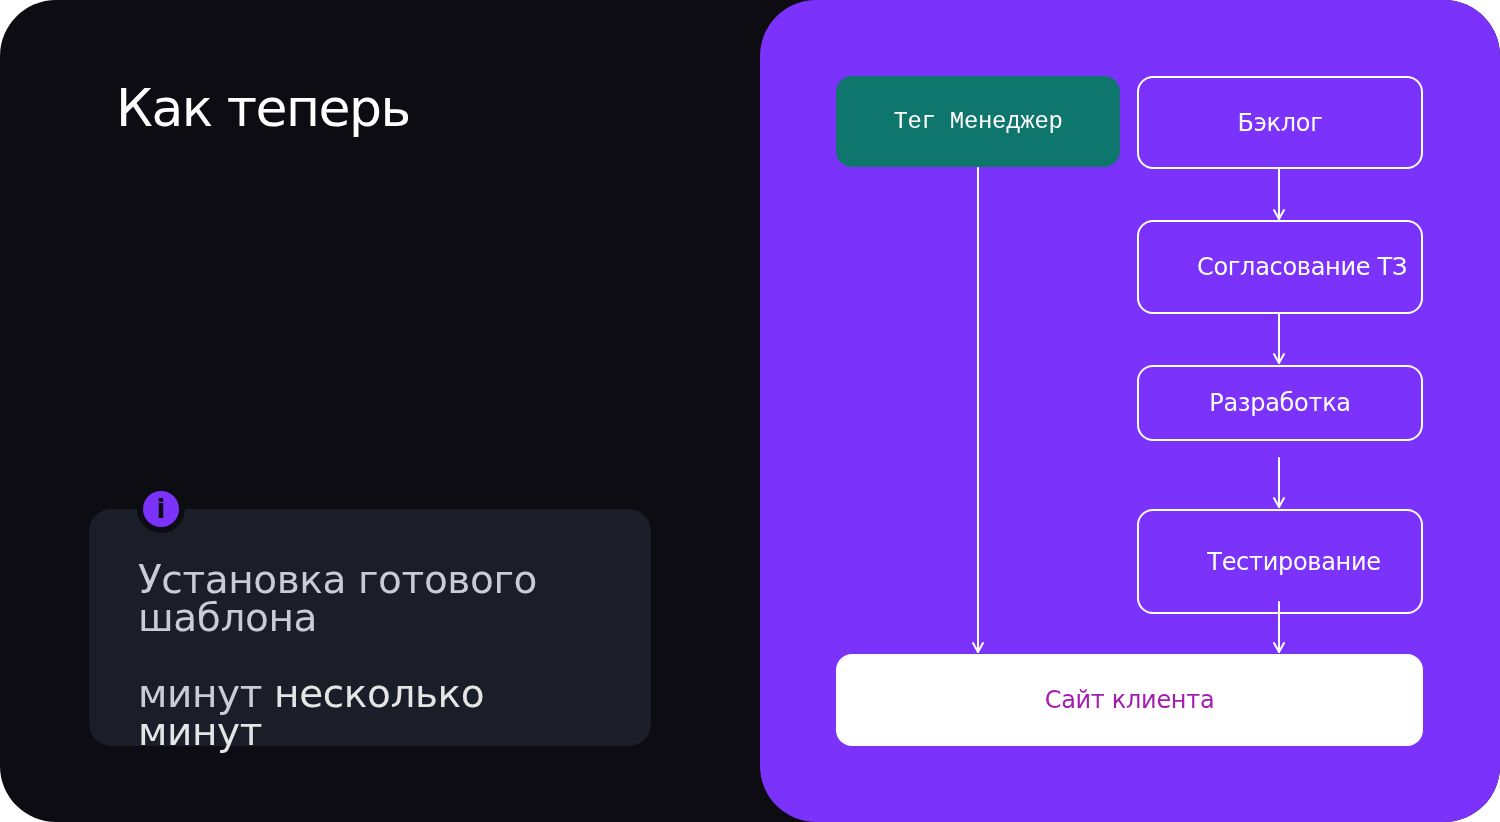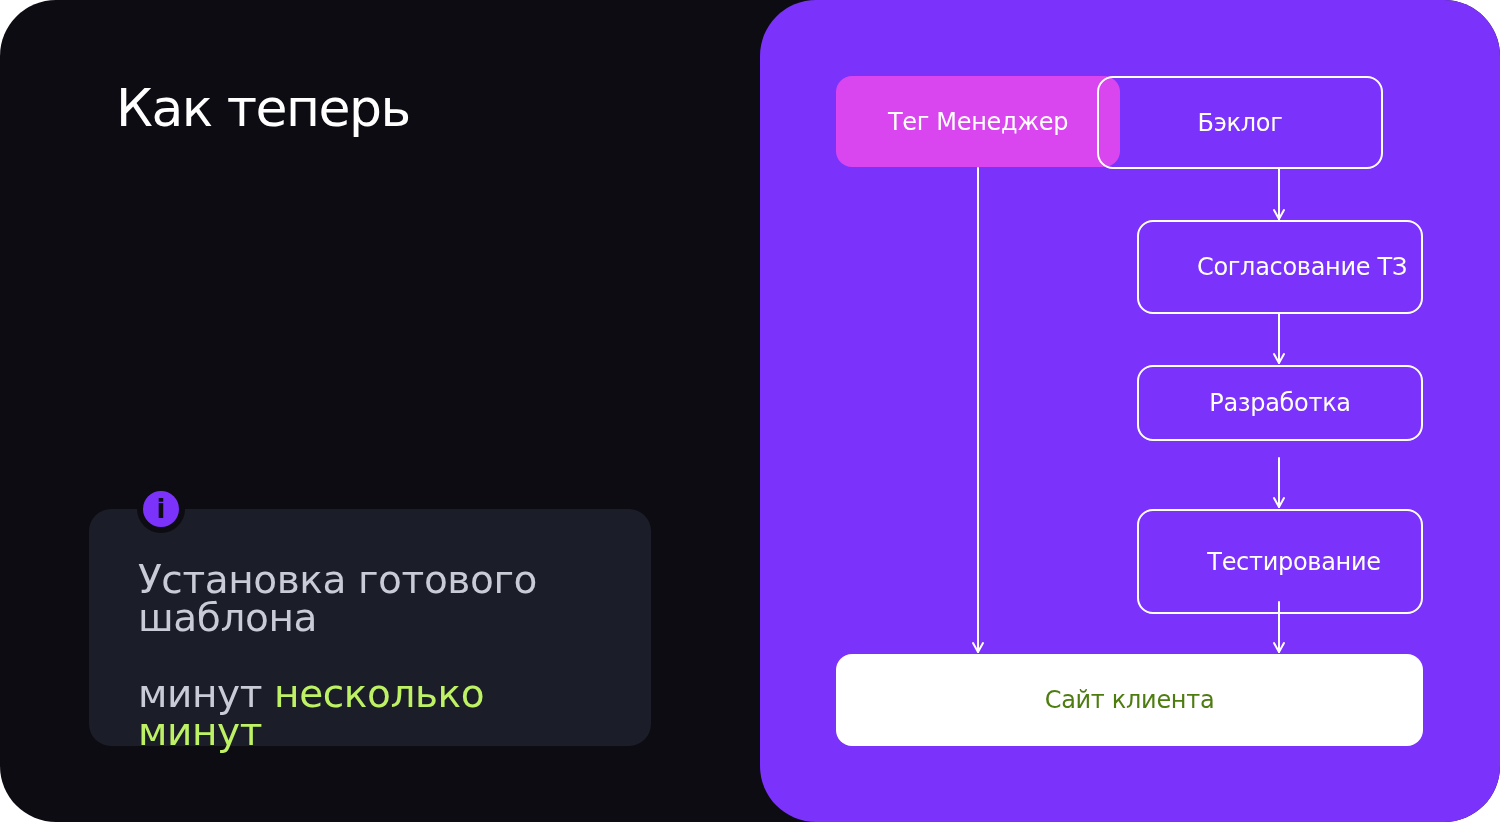--- a/index.html
+++ b/index.html
@@ -3,26 +3,26 @@
   <meta charset="utf-8">
   <style>
     html, body { margin: 0; padding: 0; background: #ffffff; }
     body { width: 1500px; height: 822px; position: relative; overflow: hidden; font-family: "DejaVu Sans", "Liberation Sans", sans-serif; }
     .slide { position: absolute; left: 0; top: 0; width: 1500px; height: 822px; background: #0c0c12; border-radius: 56px; overflow: hidden; }
     .title { position: absolute; left: 100px; top: 50px; color: #ffffff; font-size: 52px; font-weight: 400; letter-spacing: -1.5px; line-height: 84px; margin: 16px; }
     .info-card { position: absolute; left: 89px; top: 509px; width: 562px; height: 237px; background: #1b1e28; border-radius: 22px; }
     .info-icon-wrap { position: absolute; left: 137px; top: 485px; width: 48px; height: 48px; border-radius: 50%; background: #0c0c12; display: flex; align-items: center; justify-content: center; }
     .info-icon { width: 36px; height: 36px; border-radius: 50%; background: #7b33fb; color: #0c0c12; font-weight: 700; font-size: 26px; line-height: 36px; text-align: center; font-family: "DejaVu Sans", sans-serif; }
     .info-text { position: absolute; left: 138px; top: 561px; width: 480px; color: #c9ccd6; font-size: 39px; line-height: 38px; letter-spacing: -0.4px; margin: 0; }
-    .info-text .accent { color: #bef264; }
+    .info-text .accent { color: #e5e5e5; }
     .panel { position: absolute; left: 760px; top: 0; width: 740px; height: 822px; background: #7b33fb; border-radius: 56px; }
     .node { position: absolute; box-sizing: border-box; display: flex; align-items: center; justify-content: center; font-size: 24px; letter-spacing: -0.3px; border-radius: 16px; }
-    .node.dark { background: #d946ef; color: #ffffff; }
+    .node.dark { background: #0f766e; color: #ffffff; font-family: Liberation Mono, monospace; }
     .node.outline { border: 2px solid #ffffff; color: #ffffff; background: transparent; }
-    .node.white { background: #ffffff; color: #4d7c0f; }
+    .node.white { background: #ffffff; color: #a21caf; }
     svg.arrows { position: absolute; left: 0; top: 0; width: 1500px; height: 822px; pointer-events: none; }
   </style>
 </head>
 <body>
 
 <div class="slide">
   <h1 class="title">Как теперь</h1>
 
   <div class="info-card"></div>
   <div class="info-icon-wrap">
@@ -59,21 +59,21 @@
       <line x1="1279" y1="602" x2="1279" y2="652"></line>
       <polyline points="1274,643 1279,652 1284,643"></polyline>
     </g>
   </g>
 </svg>
 
 <div class="node dark" style="left:836px; top:76px; width:284px; height:91px;">
   <span>Тег Менеджер</span>
 </div>
 
-<div class="node outline" style="left:1097px; top:76px; width:286px; height:93px;">
+<div class="node outline" style="left:1137px; top:76px; width:286px; height:93px;">
   <span>Бэклог</span>
 </div>
 
 <div class="node outline" style="left:1137px; top:220px; width:286px; height:94px;padding-left:44px;">
   <span>Согласование ТЗ</span>
 </div>
 
 <div class="node outline" style="left:1137px; top:365px; width:286px; height:76px;">
   <span>Разработка</span>
 </div>

